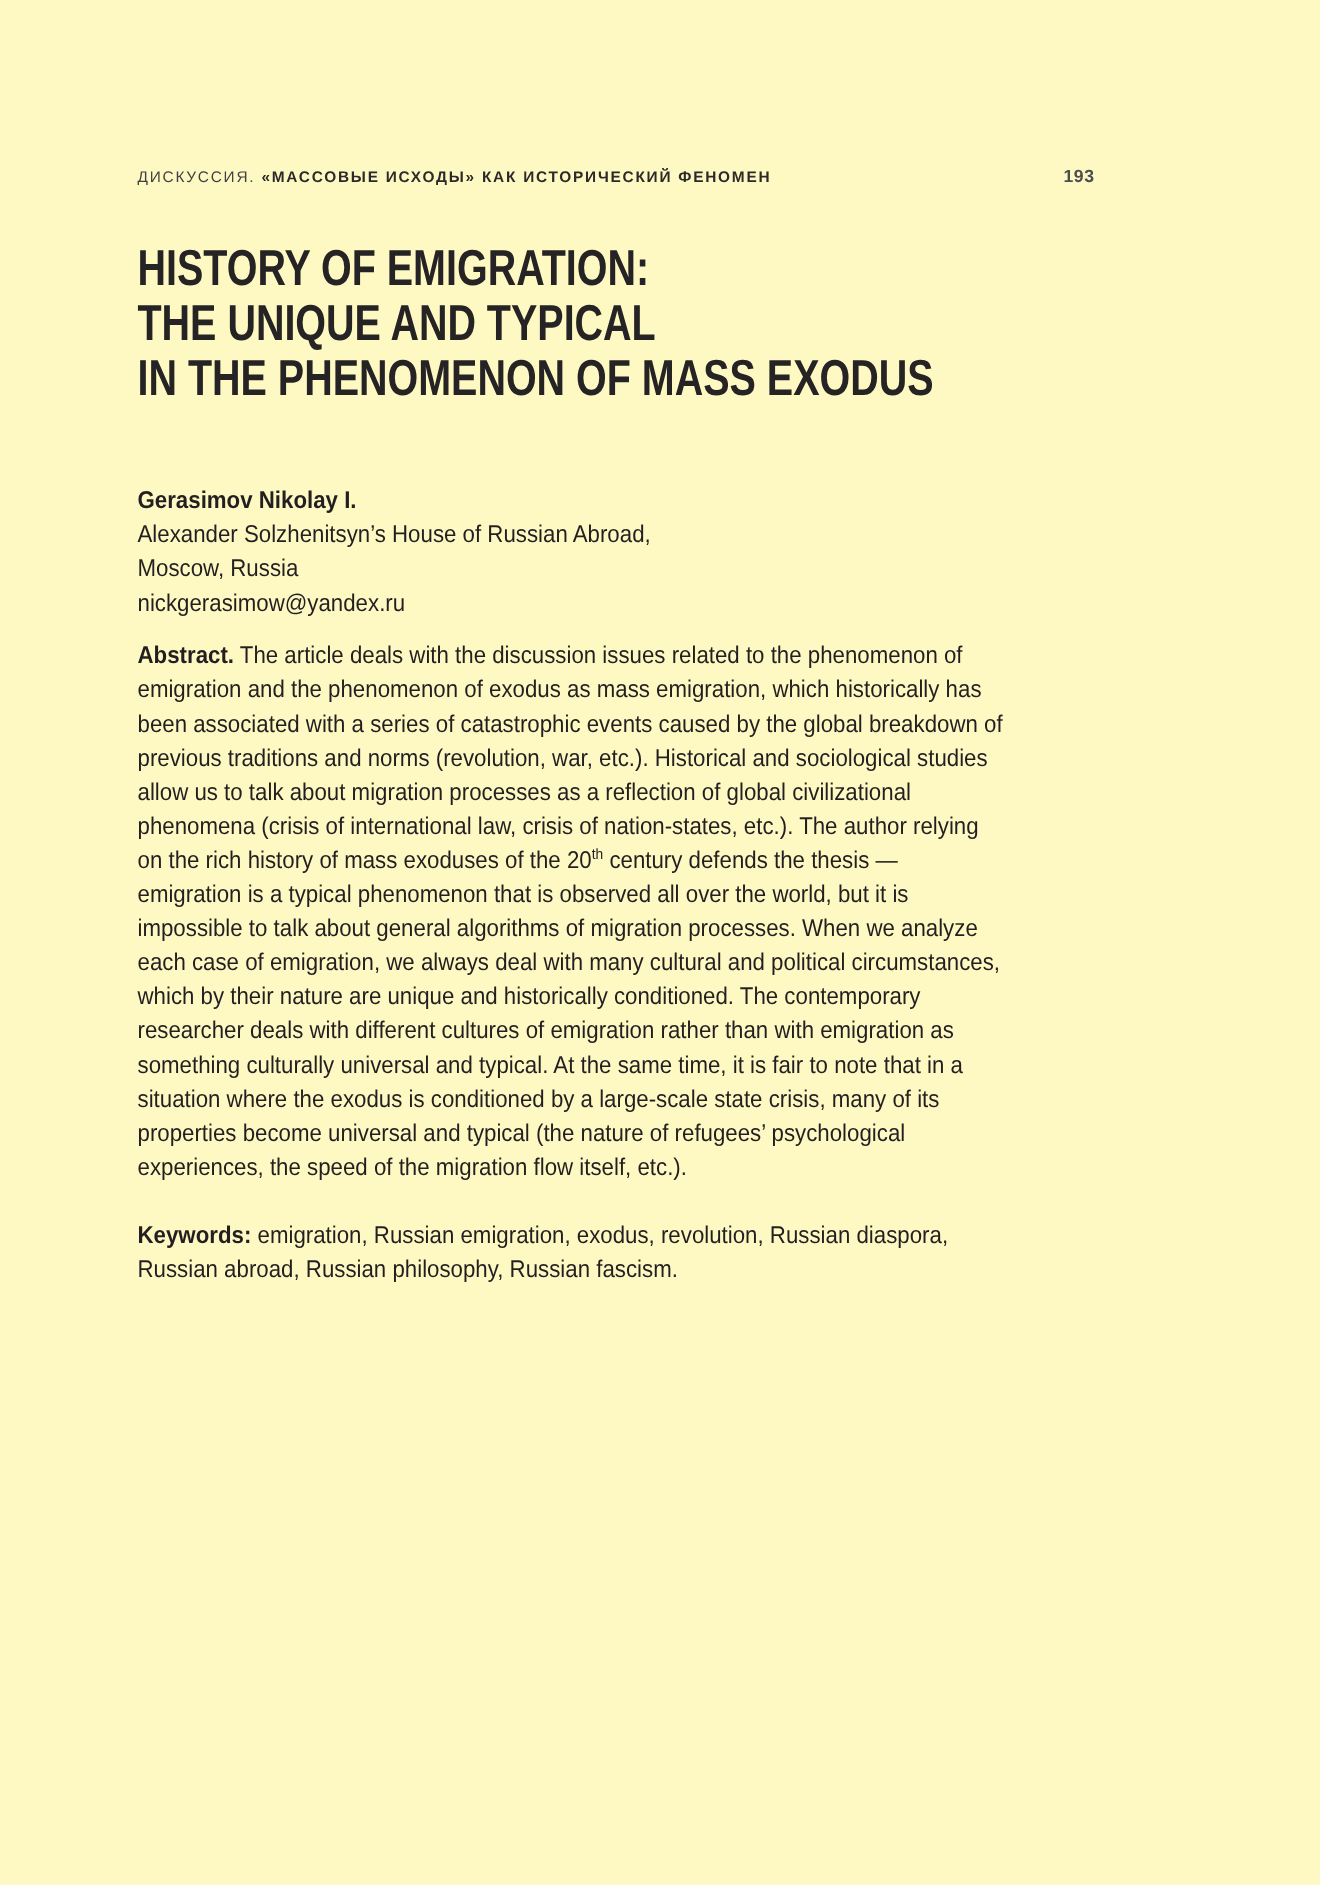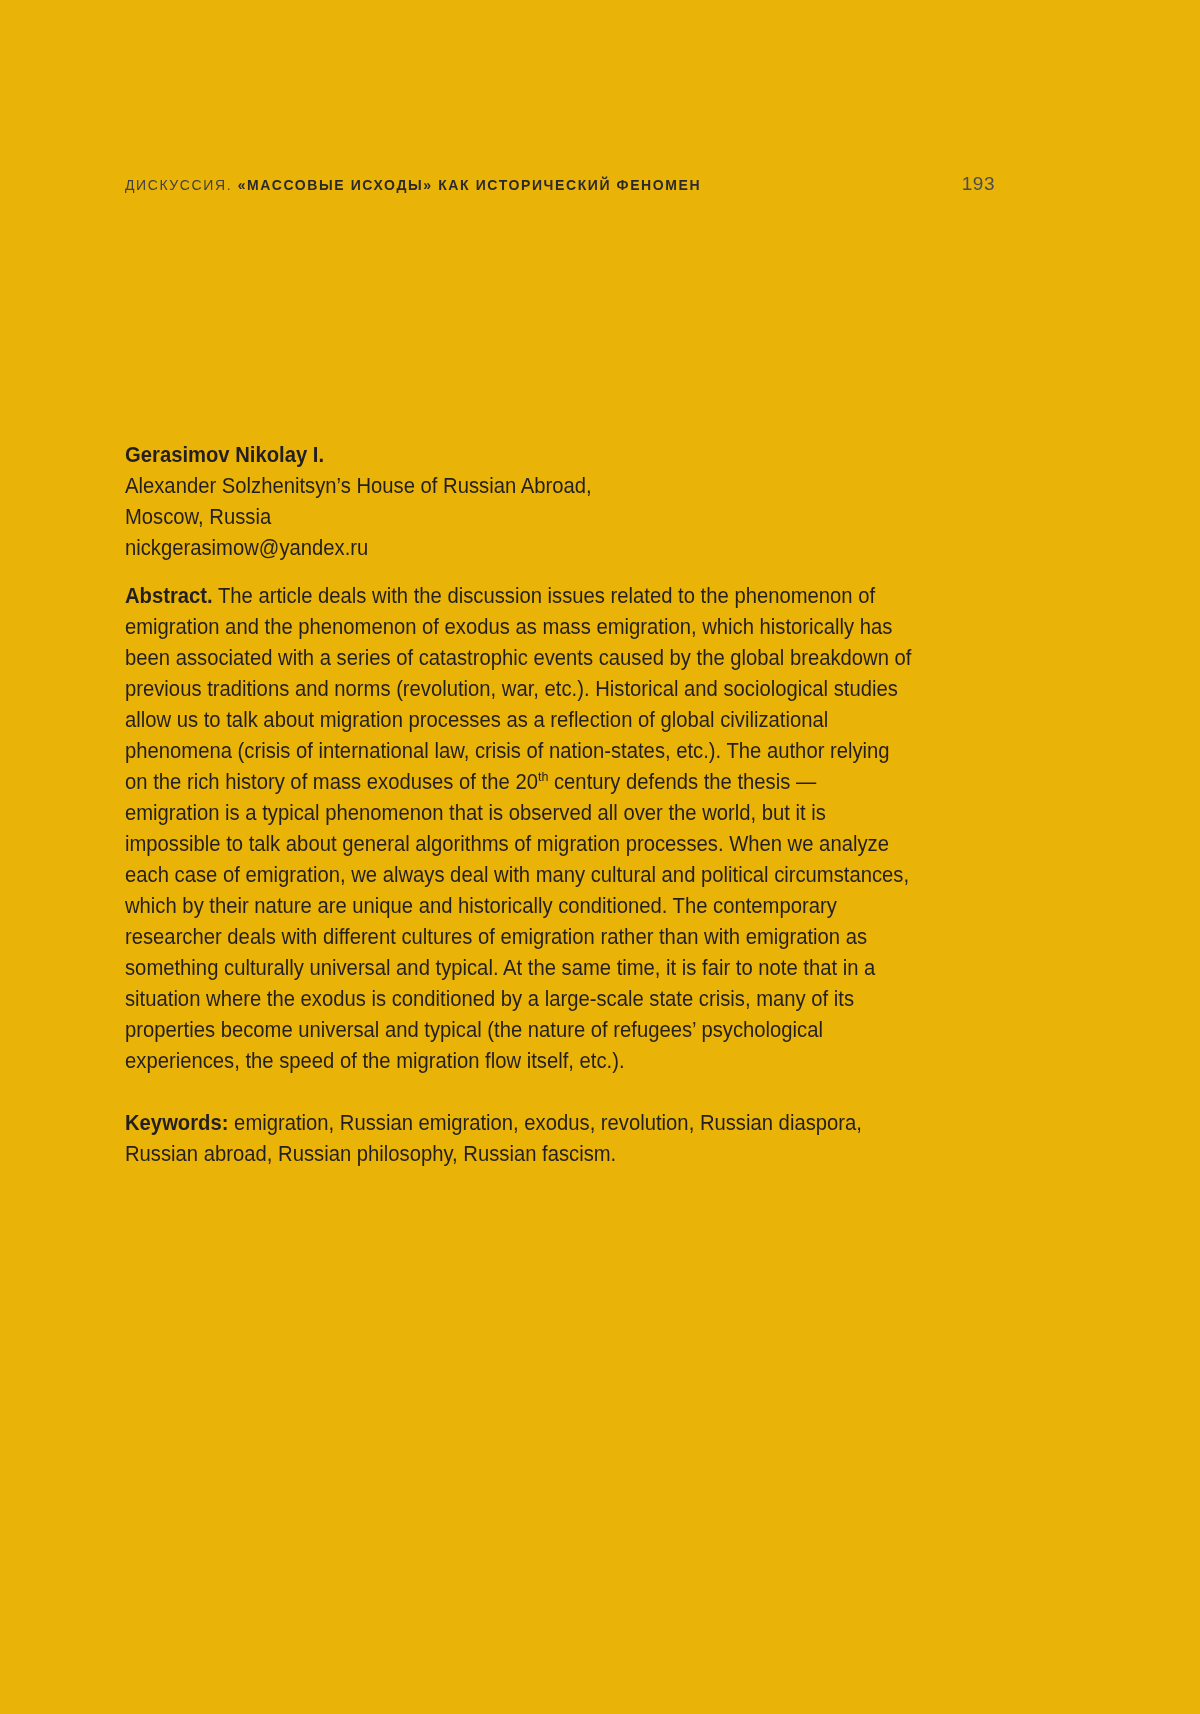--- a/index.html
+++ b/index.html
@@ -11,21 +11,21 @@
     width: 1200px;
     height: 1714px;
     position: relative;
     font-family: "Liberation Sans", sans-serif;
     color: #231f20;
     overflow: hidden;
   }
   .page {
     position: absolute;
     inset: 0;
-    background: #eab308;
+    background: #fef9c3;
   }
   
   .running-header {
     position: absolute;
     left: 125px;
     top: 150px;
     width: 870px;
     display: flex;
     justify-content: space-between;
     align-items: baseline;
@@ -36,25 +36,24 @@
   }
   .rh-section {
     font-weight: 400;
     color: #414042;
   }
   .rh-article {
     font-weight: 700;
     color: #2b292a;
   }
   .page-number {
-    font-weight: 400;
-    font-size: 19px;
+    font-weight: 700;
+    font-size: 16px;
     letter-spacing: 0.5px;
     color: #4d4d4f;
-    margin-top: 24px;
   }
   
   .article-title {
     position: absolute;
     left: 125px;
     top: 218px;
     margin: 0;
   }
   .title-line {
     display: block;
@@ -108,20 +107,25 @@
 <div class="page">
 
   <div class="running-header">
     <div class="rh-left">
       <span class="rh-section">ДИСКУССИЯ.</span>
       <span class="rh-article">«МАССОВЫЕ ИСХОДЫ» КАК ИСТОРИЧЕСКИЙ ФЕНОМЕН</span>
     </div>
     <span class="page-number">193</span>
   </div>
 
+  <h1 class="article-title">
+    <span class="title-line">HISTORY OF EMIGRATION:</span>
+    <span class="title-line">THE UNIQUE AND TYPICAL</span>
+    <span class="title-line">IN THE PHENOMENON OF MASS EXODUS</span>
+  </h1>
 
   <div class="body-copy">
 
     <div class="author-block">
       <span class="author-line author-name">Gerasimov Nikolay I.</span>
       <span class="author-line">Alexander Solzhenitsyn’s House of Russian Abroad,</span>
       <span class="author-line">Moscow, Russia</span>
       <span class="author-line">nickgerasimow@yandex.ru</span>
     </div>
 

